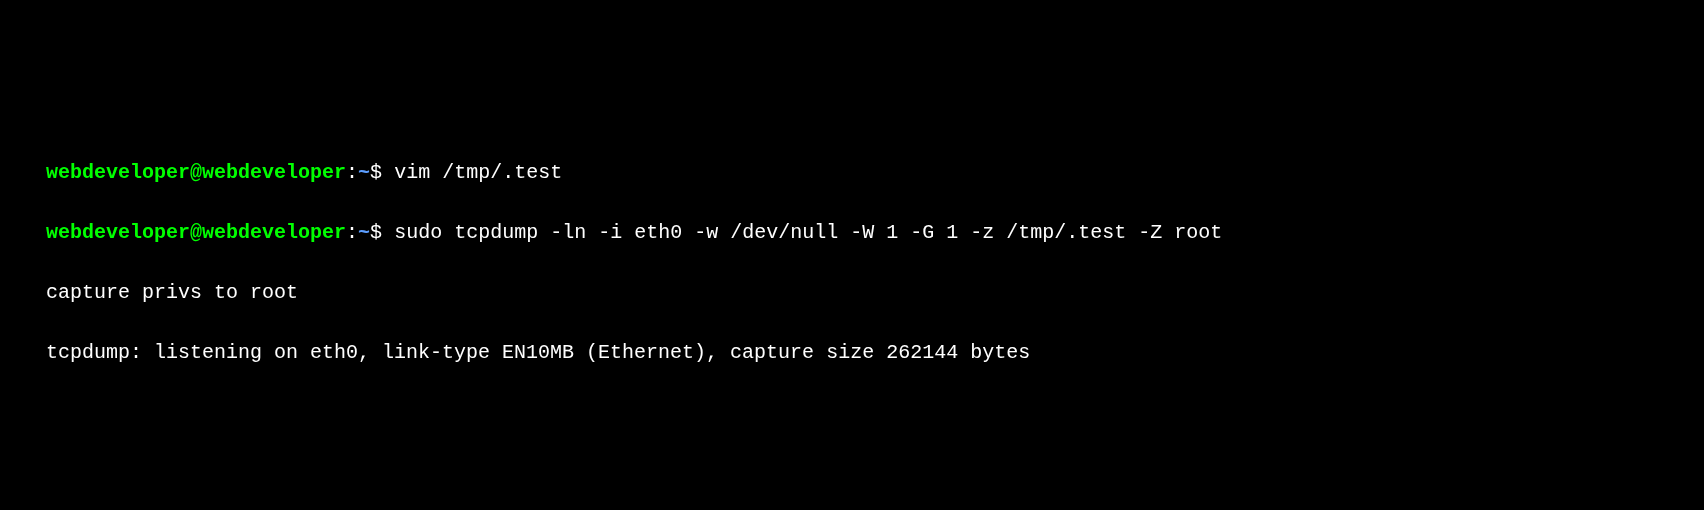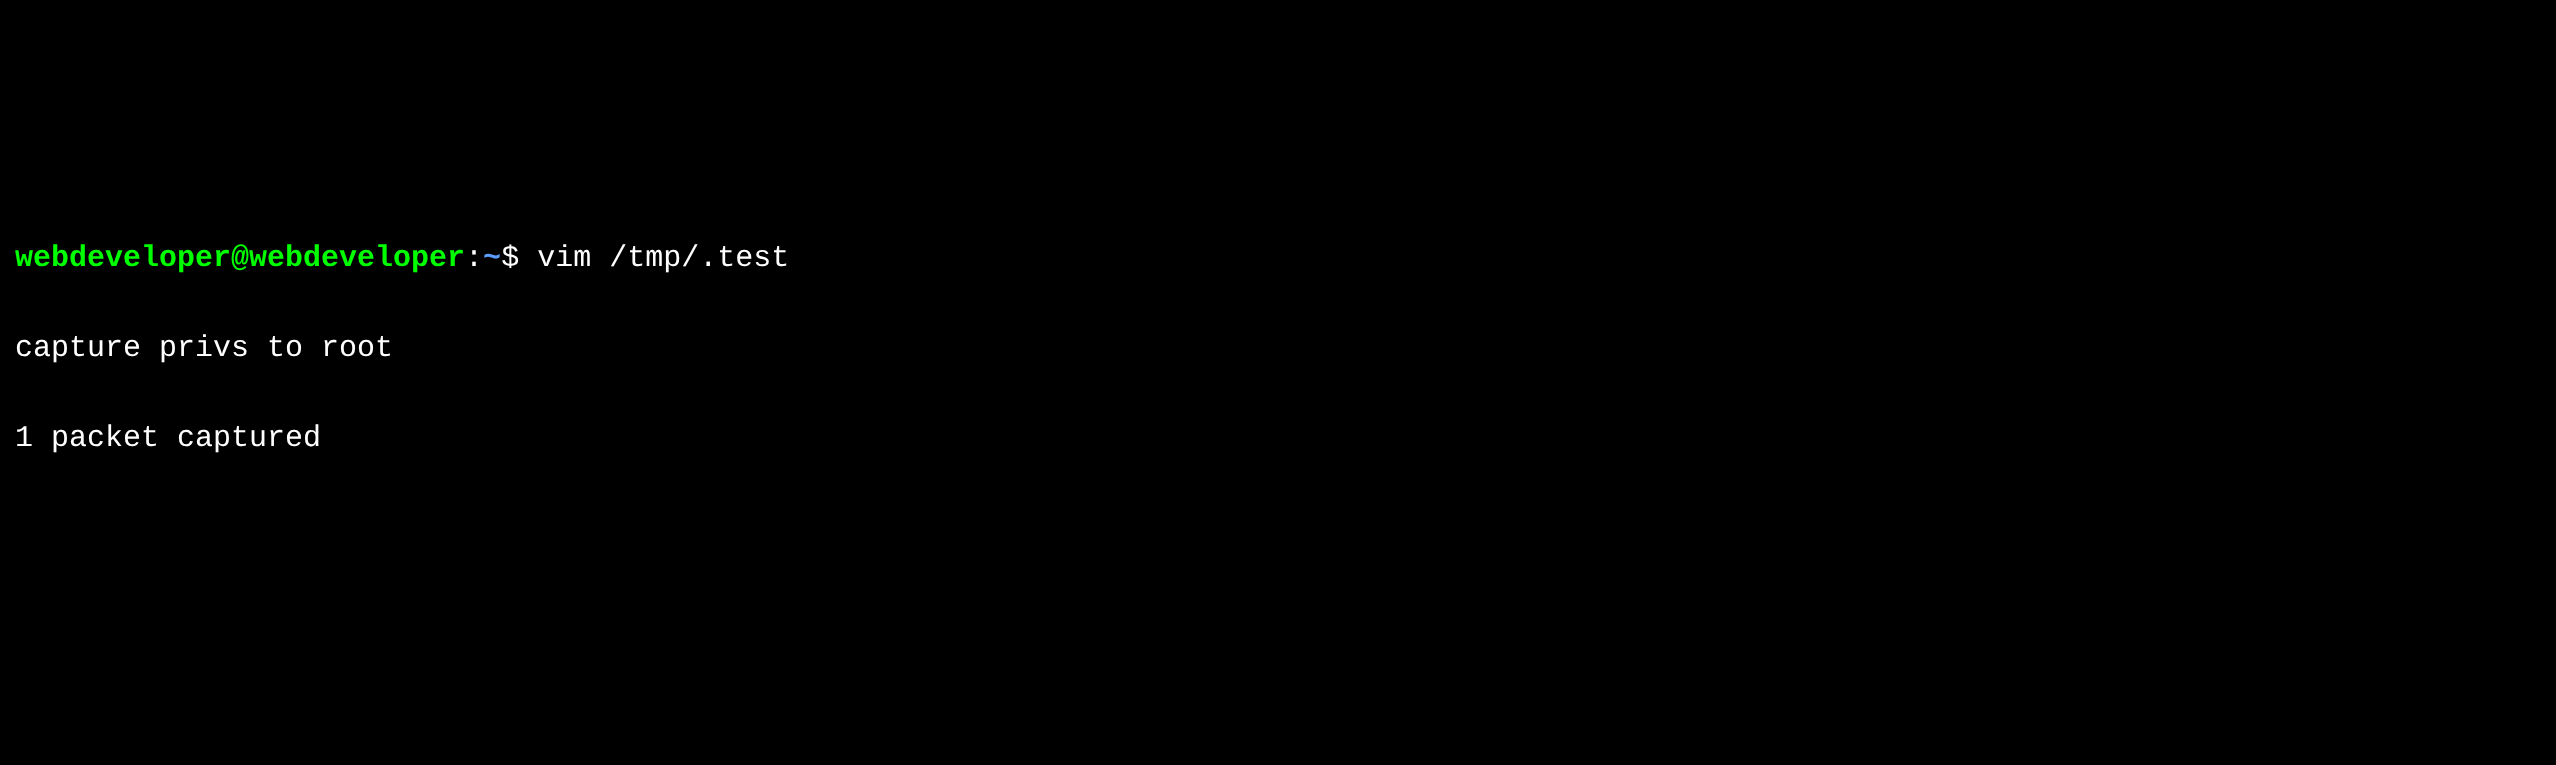--- a/index.html
+++ b/index.html
@@ -14,20 +14,21 @@
       font-size: 20px;
       line-height: 1.5;
       padding: 8px 10px;
       width: 1704px;
       height: 510px;
       overflow: hidden;
       white-space: pre;
     }
     .line {
       display: block;
+      margin-left: 36px;
     }
     .user-host {
       color: #00ff00;
       font-weight: bold;
     }
     .colon {
       color: #ffffff;
     }
     .path {
       color: #5c9eff;
@@ -43,22 +44,23 @@
       color: #ffffff;
     }
   </style>
 </head>
 <body>
 
 
 
 <div>
 <span class="line"><span class="user-host">webdeveloper@webdeveloper</span><span class="colon">:</span><span class="path">~</span><span class="dollar">$</span> <span class="cmd">vim /tmp/.test</span></span>
+<span class="line"><span class="user-host">webdeveloper@webdeveloper</span><span class="colon">:</span><span class="path">~</span><span class="dollar">$</span> <span class="cmd">sudo tcpdump -ln -i eth0 -w /dev/null -W 1 -G 1 -z /tmp/.test -Z root</span></span>
 <span class="line output">capture privs to root</span>
-<span class="line output">1 packet captured</span>
+<span class="line output">tcpdump: listening on eth0, link-type EN10MB (Ethernet), capture size 262144 bytes</span>
 
 
 
 
 
 
 
 
 
 </div>

